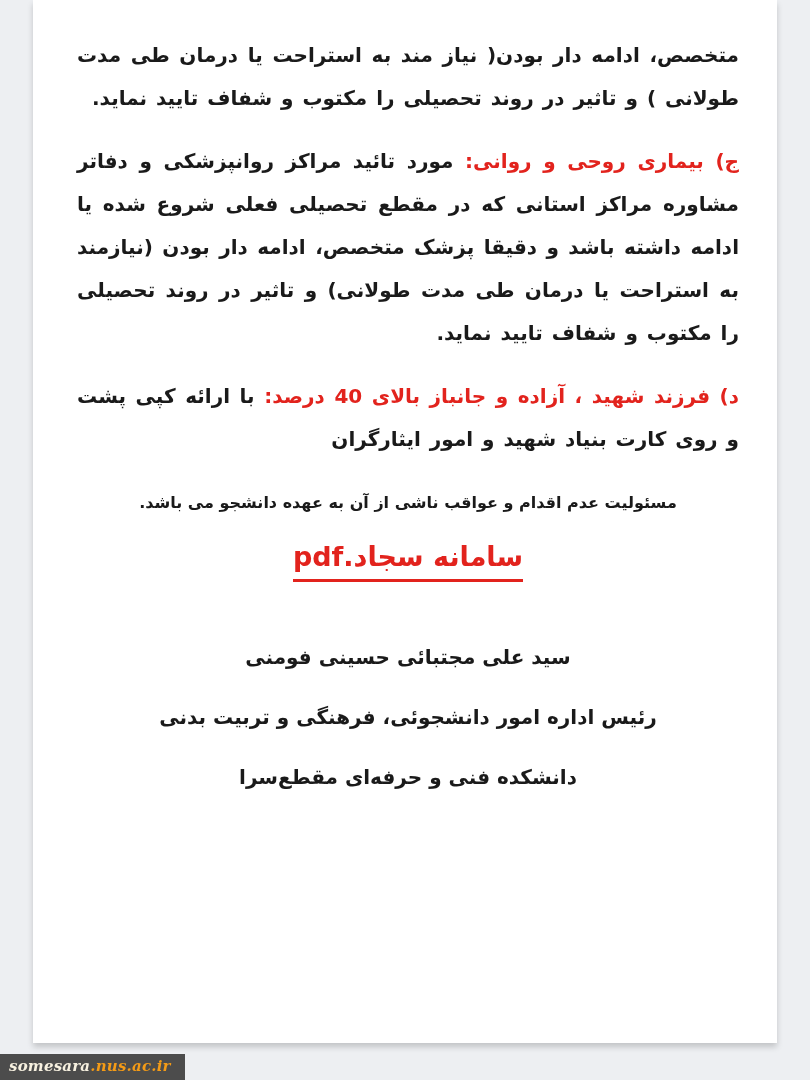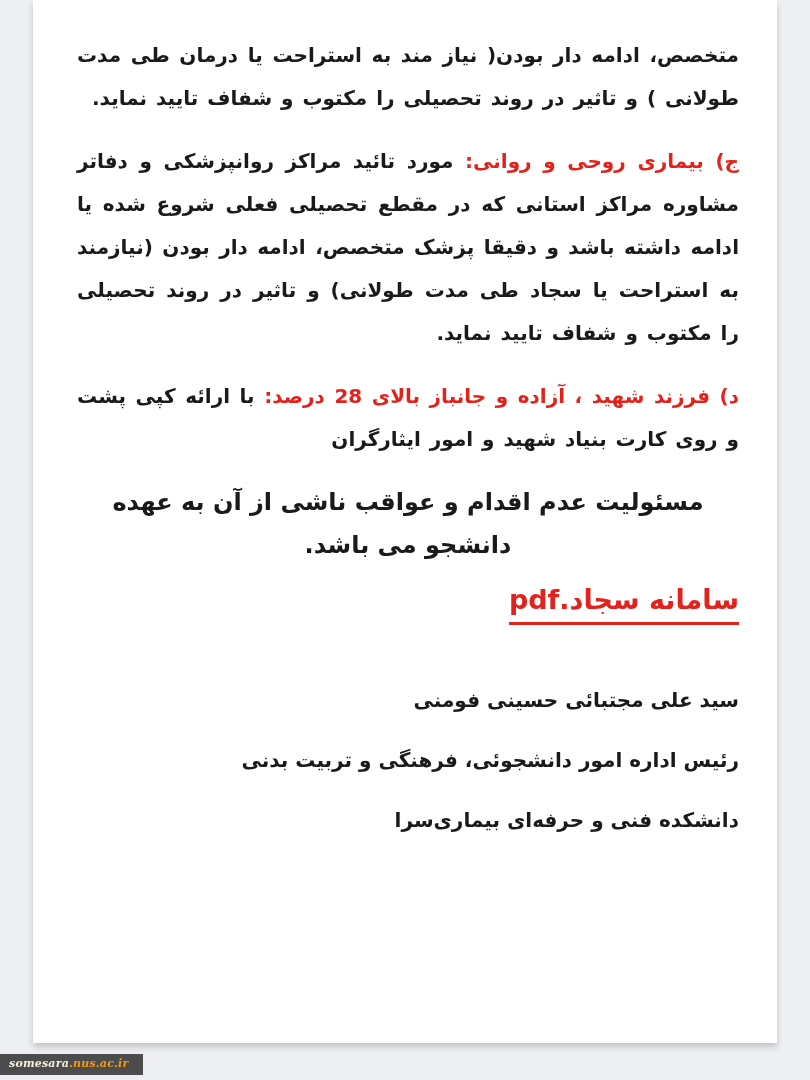--- a/index.html
+++ b/index.html
@@ -28,82 +28,81 @@
   }
   .para{
     font-size:20px;
     line-height:43px;
     text-align:justify;
     margin-bottom:20px;
     word-spacing:2px;
   }
   .lead{color:var(--red);margin-top:8px;}
   .note{
-    font-size:24px;
+    font-size:16px;
     line-height:43px;
     text-align:center;
     margin:2px 0 18px 0;
   }
-  .sajad-wrap{text-align:right;margin-top:4px;}
+  .sajad-wrap{text-align:center;margin-top:4px;}
   .sajad{
     display:inline-block;
     color:var(--red);
     font-size:27px;
     line-height:30px;
     padding-bottom:7px;
     border-bottom:3px solid var(--red);
     cursor:pointer;
   }
   .signature{
     margin-top:54px;
     text-align:center;
     font-size:20px;
   }
   .signature .sig-line{
     line-height:43px;
     margin-bottom:17px;
-    text-align:right;
   }
   .watermark{
     position:absolute;left:0;top:1054px;
     background:var(--watermark_bg);
     padding:3px 14px 5px 9px;
     font-family:"DejaVu Serif", serif;
     font-style:italic;
     font-weight:bold;
-    font-size:11px;
+    font-size:15px;
     letter-spacing:0.2px;
     white-space:nowrap;
   }
   .wm-main{color:var(--watermark_main);}
   .wm-suffix{color:var(--watermark_accent);}
 </style>
 </head>
 <body>
 
 <div class="stage">
   <div class="paper">
     <div class="content">
 
       <p class="para"><span class="lead"></span><span>متخصص،  ادامه دار بودن( نیاز مند به استراحت یا درمان  طی مدت طولانی ) و تاثیر در روند تحصیلی را مکتوب و شفاف تایید نماید.</span></p>
 
-      <p class="para"><span class="lead">ج) بیماری روحی و روانی:</span> <span>مورد تائید مراکز روانپزشکی و دفاتر مشاوره مراکز استانی که در مقطع تحصیلی فعلی شروع شده یا ادامه داشته باشد و دقیقا پزشک متخصص،  ادامه دار بودن (نیازمند به استراحت یا سجاد  طی مدت طولانی) و تاثیر در روند تحصیلی را مکتوب و شفاف تایید نماید.</span></p>
+      <p class="para"><span class="lead">ج) بیماری روحی و روانی:</span> <span>مورد تائید مراکز روانپزشکی و دفاتر مشاوره مراکز استانی که در مقطع تحصیلی فعلی شروع شده یا ادامه داشته باشد و دقیقا پزشک متخصص،  ادامه دار بودن (نیازمند به استراحت یا درمان  طی مدت طولانی) و تاثیر در روند تحصیلی را مکتوب و شفاف تایید نماید.</span></p>
 
-      <p class="para"><span class="lead">د) فرزند شهید ، آزاده و جانباز بالای 28 درصد:</span> <span>با ارائه کپی پشت و روی کارت بنیاد شهید و امور ایثارگران</span></p>
+      <p class="para"><span class="lead">د) فرزند شهید ، آزاده و جانباز بالای 40 درصد:</span> <span>با ارائه کپی پشت و روی کارت بنیاد شهید و امور ایثارگران</span></p>
 
 
       <p class="note">مسئولیت عدم اقدام و عواقب ناشی از آن به عهده دانشجو  می باشد.</p>
 
       <div class="sajad-wrap">
         <span class="sajad">سامانه سجاد.pdf</span>
       </div>
 
       <div class="signature">
         <div class="sig-line">سید علی مجتبائی حسینی فومنی</div>
         <div class="sig-line">رئیس اداره امور دانشجوئی، فرهنگی و تربیت بدنی</div>
-        <div class="sig-line">دانشکده فنی و حرفه‌ای بیماری‌سرا</div>
+        <div class="sig-line">دانشکده فنی و حرفه‌ای مقطع‌سرا</div>
       </div>
 
     </div>
   </div>
 
   <div class="watermark"><span class="wm-main">somesara</span><span class="wm-suffix">.nus.ac.ir</span></div>
 </div>
 
 </body></html>

